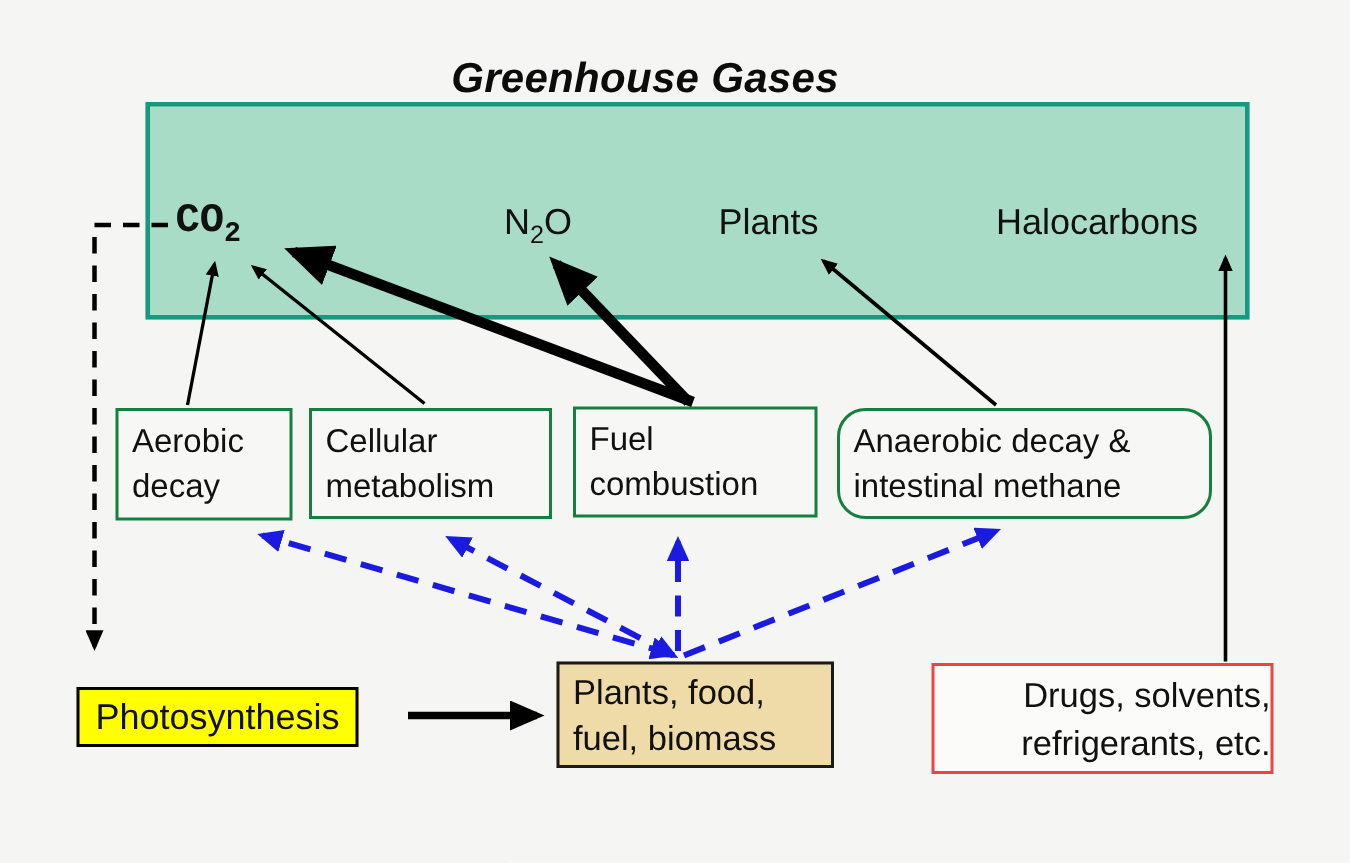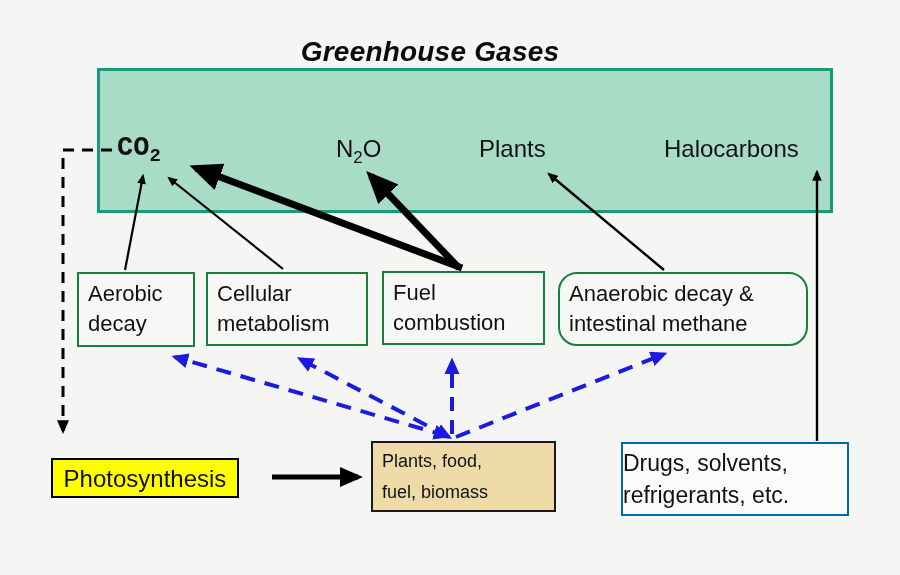--- a/index.html
+++ b/index.html
@@ -51,29 +51,29 @@
   #box-photosynthesis{
     left:51px;top:458px;width:188px;height:40px;
     background:#ffff00;border:2px solid #000;
     font-size:24px;color:#111;
     text-align:center;line-height:38px;
     box-sizing:border-box;
   }
   #box-plants{
     left:371px;top:441px;width:185px;height:71px;
     background:#efdba8;border:2px solid #1a1a1a;
-    font-size:18px;color:#111;line-height:31px;
+    font-size:23px;color:#111;line-height:31px;
     padding:3px 0 0 9px;
     box-sizing:border-box;
   }
   #box-drugs{
     left:621px;top:442px;width:228px;height:74px;
-    background:#fbfbfa;border:2px solid #0369a1;
+    background:#fbfbfa;border:2px solid #ef4444;
     font-size:23px;color:#111;line-height:32px;
-    text-align:left;padding-top:3px;
+    text-align:right;padding-top:3px;
     box-sizing:border-box;
   }
   #arrow-layer{
     position:absolute;left:0;top:0;width:900px;height:575px;
     pointer-events:none;
   }
 </style>
 </head>
 <body>
 

